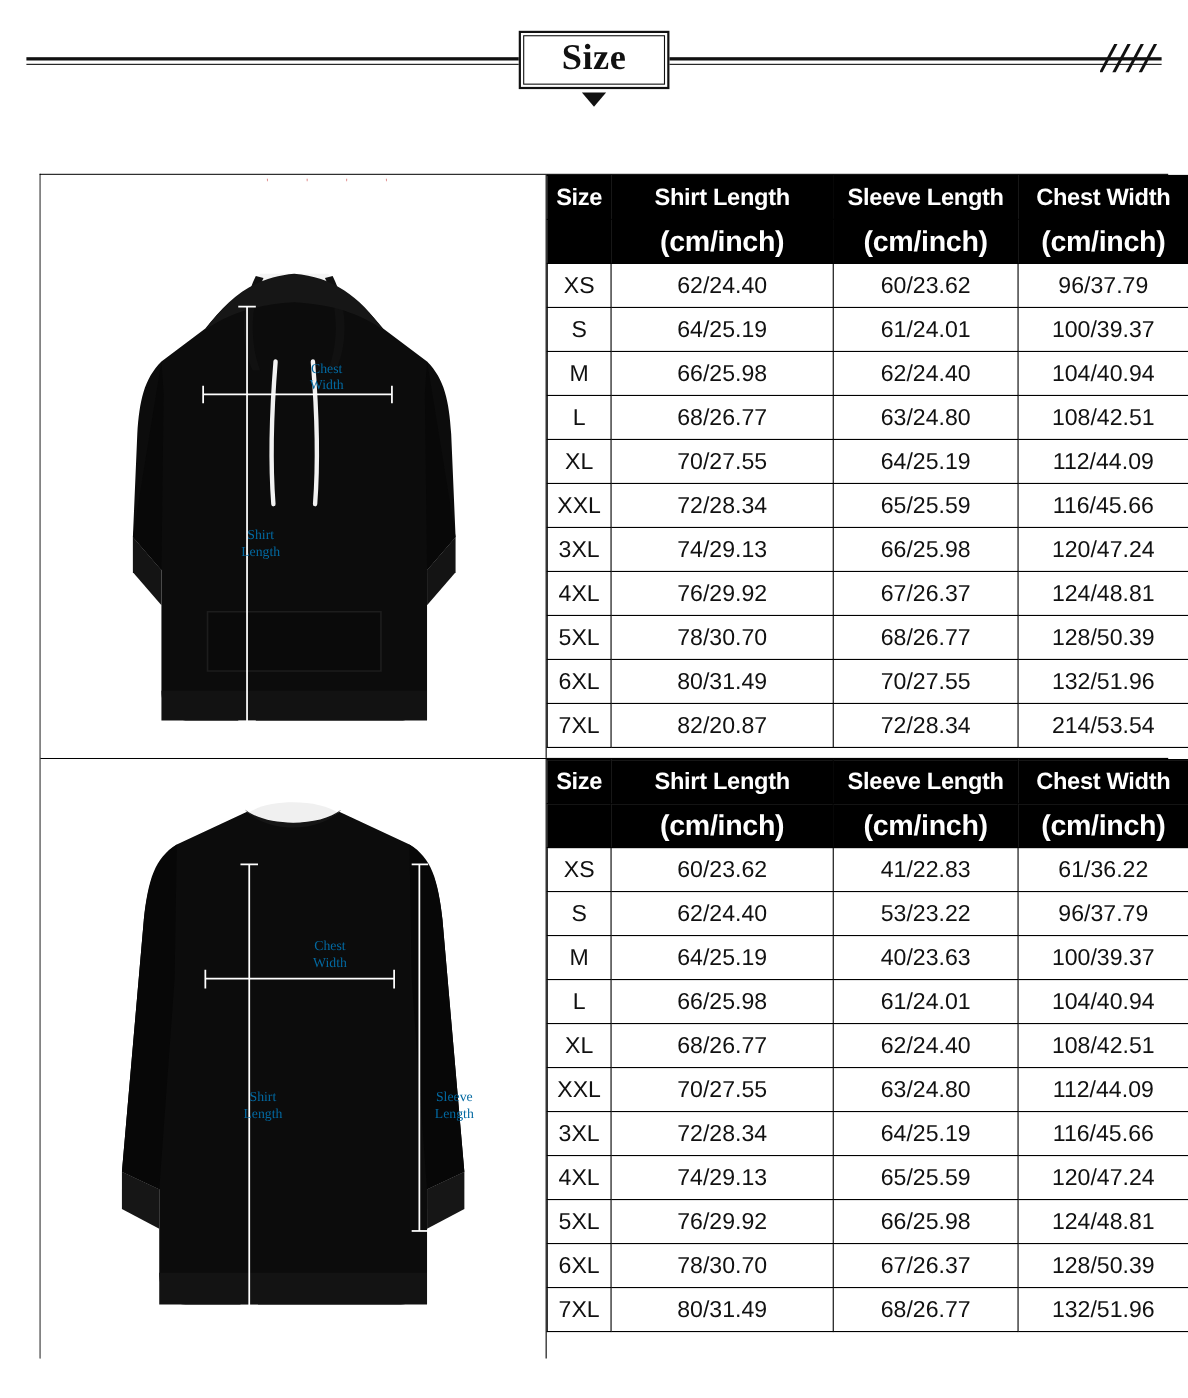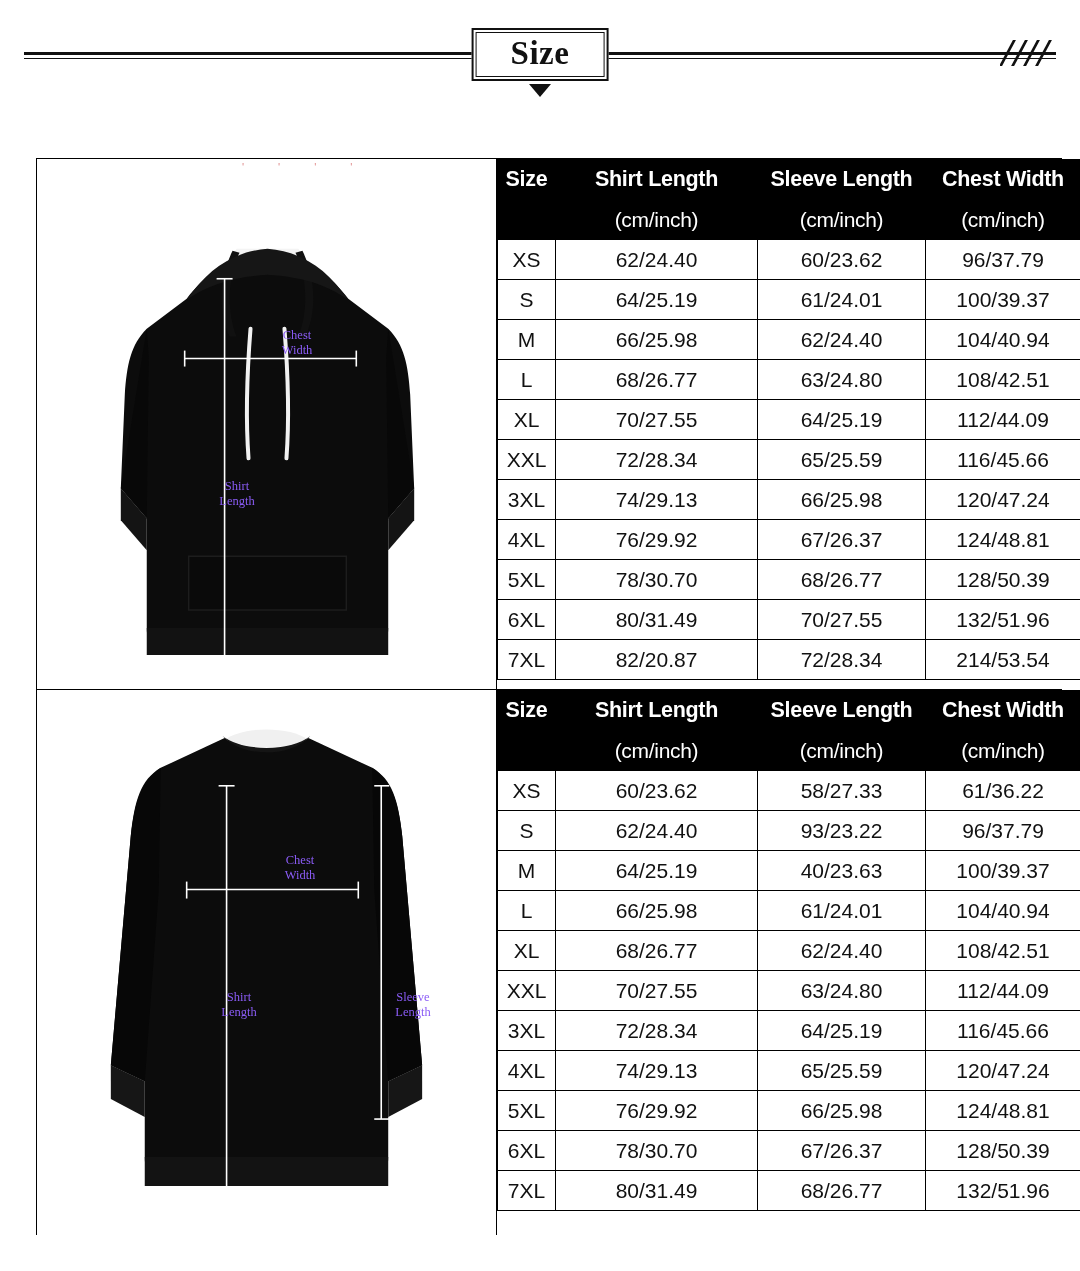--- a/index.html
+++ b/index.html
@@ -136,22 +136,22 @@
   }
   table.size-table thead th {
     background: #000;
     color: #fff;
     font-weight: bold;
     font-size: 21.5px;
     border-color: #000;
     letter-spacing: -0.3px;
   }
   table.size-table thead tr.unit th {
-    font-size: 21px;
-    font-weight: normal;
+    font-size: 26px;
+    font-weight: bold;
     padding-top: 0;
   }
   col.c-size { width: 58px; }
   col.c-len  { width: 202px; }
   col.c-slv  { width: 168px; }
   col.c-cst  { width: 155px; }
   td.size-col { font-size: 21px; }
 
   
   .garment {
@@ -161,21 +161,21 @@
   .tick-marks {
     position: absolute;
     top: 2px;
     left: 205px;
     color: #e08b8b;
     font-size: 11px;
     letter-spacing: 34px;
   }
   .meas-label {
     position: absolute;
-    color: #8b5cf6;
+    color: #0369a1;
     font-family: "Liberation Serif", serif;
     font-size: 12.5px;
     line-height: 15px;
     text-align: center;
   }
 </style>
 </head>
 <body>
 
 <div class="banner">
@@ -413,27 +413,27 @@
             <th></th>
             <th>(cm/inch)</th>
             <th>(cm/inch)</th>
             <th>(cm/inch)</th>
           </tr>
         </thead>
         <tbody>
           <tr>
             <td class="size-col">XS</td>
             <td>60/23.62</td>
-            <td>58/27.33</td>
+            <td>41/22.83</td>
             <td>61/36.22</td>
           </tr>
           <tr>
             <td class="size-col">S</td>
             <td>62/24.40</td>
-            <td>93/23.22</td>
+            <td>53/23.22</td>
             <td>96/37.79</td>
           </tr>
           <tr>
             <td class="size-col">M</td>
             <td>64/25.19</td>
             <td>40/23.63</td>
             <td>100/39.37</td>
           </tr>
           <tr>
             <td class="size-col">L</td>

